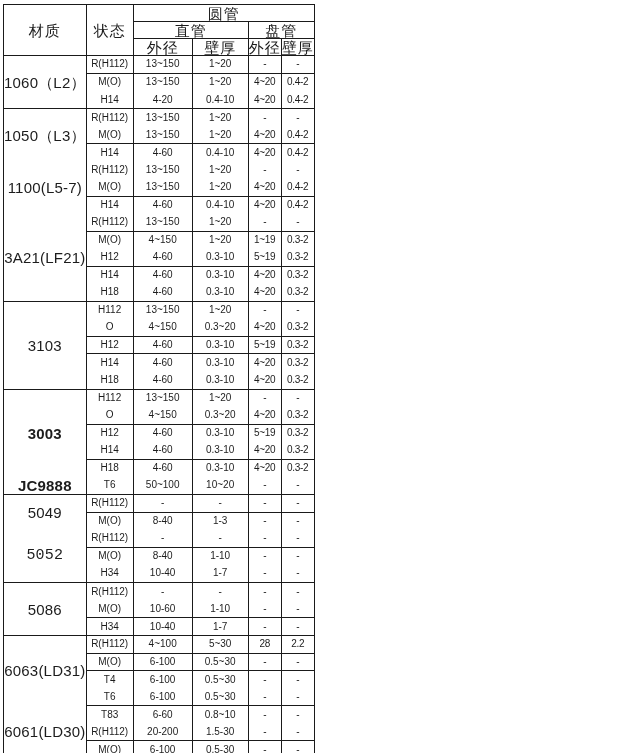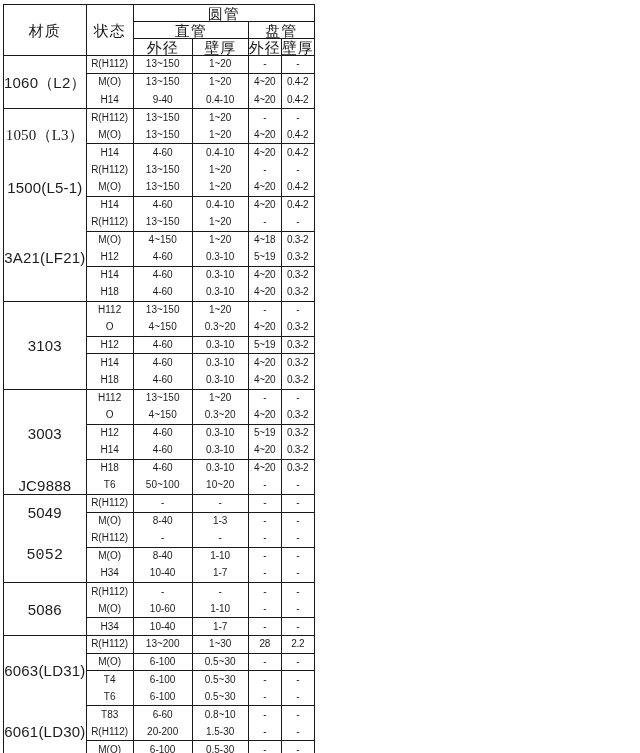--- a/index.html
+++ b/index.html
@@ -93,30 +93,30 @@
         </tr>
         <tr class="dr">
           <td class="dc c1">M(O)</td>
           <td class="dc c2">13~150</td>
           <td class="dc c3">1~20</td>
           <td class="dc c4">4~20</td>
           <td class="dc c5">0.4-2</td>
         </tr>
         <tr class="dr fline">
           <td class="dc c1">H14</td>
-          <td class="dc c2">9-40</td>
+          <td class="dc c2">4-20</td>
           <td class="dc c3">0.4-10</td>
           <td class="dc c4">4~20</td>
           <td class="dc c5">0.4-2</td>
         </tr>
         <tr class="dr">
           <td rowspan="11" class="mat-cell">
             <div class="mat-wrap">
-              <div class="mat-seg" style="height: 52.2px; font-family: Liberation Serif, serif;">1050（L3）</div>
-              <div class="mat-seg" style="height: 52.2px;">1500(L5-1)</div>
+              <div class="mat-seg" style="height: 52.2px;">1050（L3）</div>
+              <div class="mat-seg" style="height: 52.2px;">1100(L5-7)</div>
               <div class="mat-seg" style="height: 87px;">3A21(LF21)</div>
             </div>
           </td>
           <td class="dc c1">R(H112)</td>
           <td class="dc c2">13~150</td>
           <td class="dc c3">1~20</td>
           <td class="dc c4">-</td>
           <td class="dc c5">-</td>
         </tr>
         <tr class="dr pline">
@@ -158,21 +158,21 @@
           <td class="dc c1">R(H112)</td>
           <td class="dc c2">13~150</td>
           <td class="dc c3">1~20</td>
           <td class="dc c4">-</td>
           <td class="dc c5">-</td>
         </tr>
         <tr class="dr">
           <td class="dc c1">M(O)</td>
           <td class="dc c2">4~150</td>
           <td class="dc c3">1~20</td>
-          <td class="dc c4">4~18</td>
+          <td class="dc c4">1~19</td>
           <td class="dc c5">0.3-2</td>
         </tr>
         <tr class="dr pline">
           <td class="dc c1">H12</td>
           <td class="dc c2">4-60</td>
           <td class="dc c3">0.3-10</td>
           <td class="dc c4">5~19</td>
           <td class="dc c5">0.3-2</td>
         </tr>
         <tr class="dr">
@@ -225,22 +225,22 @@
         <tr class="dr fline">
           <td class="dc c1">H18</td>
           <td class="dc c2">4-60</td>
           <td class="dc c3">0.3-10</td>
           <td class="dc c4">4~20</td>
           <td class="dc c5">0.3-2</td>
         </tr>
         <tr class="dr">
           <td rowspan="6" class="mat-cell">
             <div class="mat-wrap">
-              <div class="mat-seg" style="height: 87px;">3003</div>
-              <div class="mat-seg" style="height: 17.4px;">JC9888</div>
+              <div class="mat-seg" style="height: 87px; font-weight: bold;">3003</div>
+              <div class="mat-seg" style="height: 17.4px; font-weight: bold;">JC9888</div>
             </div>
           </td>
           <td class="dc c1">H112</td>
           <td class="dc c2">13~150</td>
           <td class="dc c3">1~20</td>
           <td class="dc c4">-</td>
           <td class="dc c5">-</td>
         </tr>
         <tr class="dr pline">
           <td class="dc c1">O</td>
@@ -345,22 +345,22 @@
           <td class="dc c5">-</td>
         </tr>
         <tr class="dr pline">
           <td rowspan="7" class="mat-cell">
             <div class="mat-wrap">
               <div class="mat-seg" style="height: 69.6px;">6063(LD31)</div>
               <div class="mat-seg" style="height: 52.2px;">6061(LD30)</div>
             </div>
           </td>
           <td class="dc c1">R(H112)</td>
-          <td class="dc c2">13~200</td>
-          <td class="dc c3">1~30</td>
+          <td class="dc c2">4~100</td>
+          <td class="dc c3">5~30</td>
           <td class="dc c4">28</td>
           <td class="dc c5">2.2</td>
         </tr>
         <tr class="dr pline">
           <td class="dc c1">M(O)</td>
           <td class="dc c2">6-100</td>
           <td class="dc c3">0.5~30</td>
           <td class="dc c4">-</td>
           <td class="dc c5">-</td>
         </tr>

